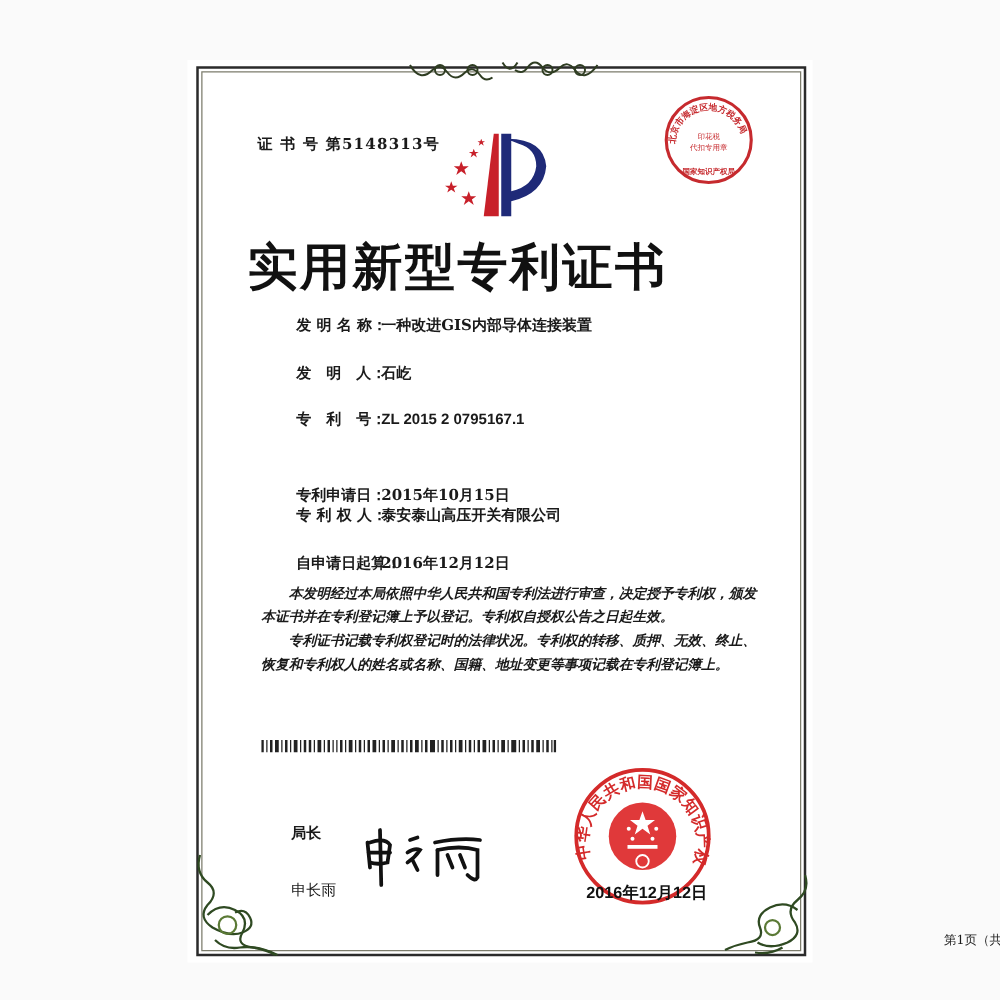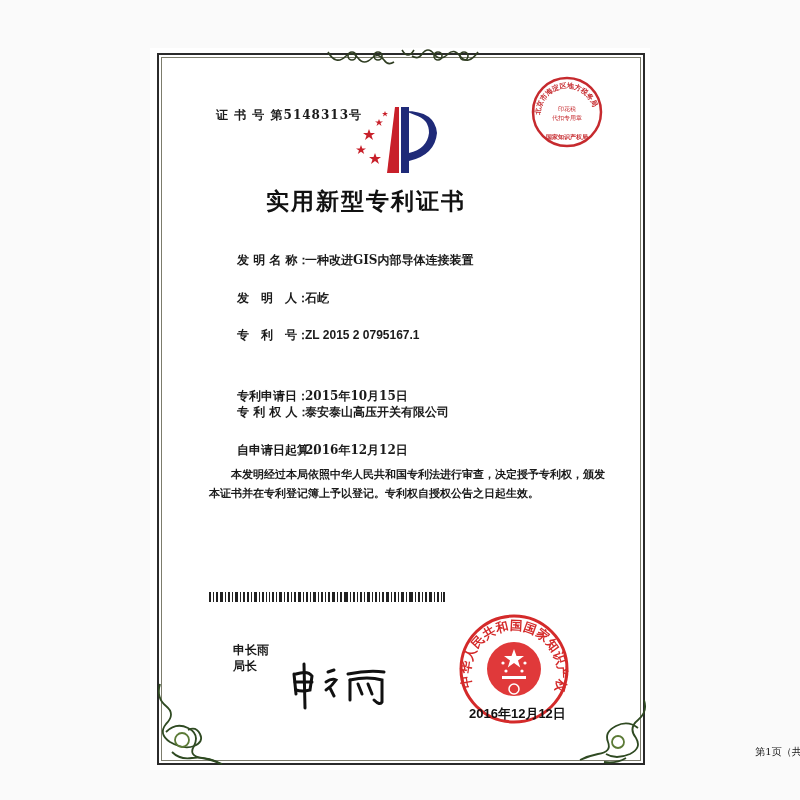--- a/index.html
+++ b/index.html
@@ -16,38 +16,38 @@
   .frame-outer {
     position: absolute; left: 157px; top: 53px; width: 488px; height: 712px;
     border: 2px solid #2b2b2b; box-sizing: border-box;
   }
   .frame-inner {
     position: absolute; left: 161px; top: 57px; width: 480px; height: 704px;
     border: 1px solid #7c7c6c; box-sizing: border-box;
   }
   .ornament { position: absolute; }
   .abs { position: absolute; white-space: nowrap; }
-  .cert-no { left: 216px; top: 107px; font-size: 12px; font-weight: bold; letter-spacing: 1px; }
+  .cert-no { left: 206px; top: 107px; font-size: 12px; font-weight: bold; letter-spacing: 1px; }
   .logo { left: 355px; top: 105px; width: 100px; height: 70px; }
   .seal-small { left: 530px; top: 75px; width: 74px; height: 74px; }
   .title {
     left: 0; width: 732px; top: 186px; text-align: center;
     font-family: "DejaVu Sans", "Liberation Sans", sans-serif;
-    font-size: 23px; font-weight: bold; letter-spacing: 2px; color: #111;
+    font-size: 40px; font-weight: bold; letter-spacing: 2px; color: #111;
   }
   .field { left: 209px; font-size: 12px; font-weight: bold; }
   .field .label { display: inline-block; width: 68px; letter-spacing: 0; margin-left: 28px; }
   .body-text {
     left: 209px; top: 465px; width: 396px; white-space: normal;
-    font-size: 11px; line-height: 19px; font-weight: bold; 
+    font-size: 11px; line-height: 19px; font-weight: bold; font-style: italic;
   }
   .body-text p { margin: 0; text-indent: 22px; }
   .barcode { left: 209px; top: 592px; width: 236px; height: 10px; }
   .director-title { left: 233px; top: 658px; font-family: "DejaVu Sans", sans-serif; font-size: 12px; font-weight: bold; }
-  .director-name { left: 233px; top: 642px; font-family: "DejaVu Sans", sans-serif; font-size: 12px; font-weight: bold; }
+  .director-name { left: 233px; top: 704px; font-family: "DejaVu Sans", sans-serif; font-size: 12px; font-weight: normal; }
   .signature { left: 290px; top: 660px; width: 100px; height: 50px; }
   .seal-big { left: 458px; top: 613px; width: 112px; height: 112px; }
   .seal-date { left: 469px; top: 705px; font-family: "Liberation Sans", sans-serif; font-size: 13px; font-weight: bold; color: #111; }
   .page-no { left: 0; width: 800px; top: 745px; text-align: right; font-size: 10px; font-weight: normal; margin-left: 28px; }
 </style>
 </head>
 <body>
 
 <div class="paper"></div>
 <div class="frame-outer"></div>
@@ -126,20 +126,21 @@
 </div>
 <div class="abs field" style="top:404px">
   <span class="label">专 利 权 人：</span><span>泰安泰山高压开关有限公司</span>
 </div>
 <div class="abs field" style="top:442px">
   <span class="label">自申请日起算：</span><span>2016年12月12日</span>
 </div>
 
 <div class="abs body-text">
   <p>本发明经过本局依照中华人民共和国专利法进行审查，决定授予专利权，颁发本证书并在专利登记簿上予以登记。专利权自授权公告之日起生效。</p>
+  <p>专利证书记载专利权登记时的法律状况。专利权的转移、质押、无效、终止、恢复和专利权人的姓名或名称、国籍、地址变更等事项记载在专利登记簿上。</p>
 </div>
 
 <svg class="abs barcode" viewBox="0 0 236 10" preserveAspectRatio="none">
   <g fill="#222">
     <rect x="0" y="0" width="2" height="10"></rect>
       <rect x="4" y="0" width="1" height="10"></rect>
       <rect x="7" y="0" width="2" height="10"></rect>
       <rect x="11" y="0" width="3" height="10"></rect>
     <rect x="16" y="0" width="1" height="10"></rect>
       <rect x="19" y="0" width="2" height="10"></rect>

